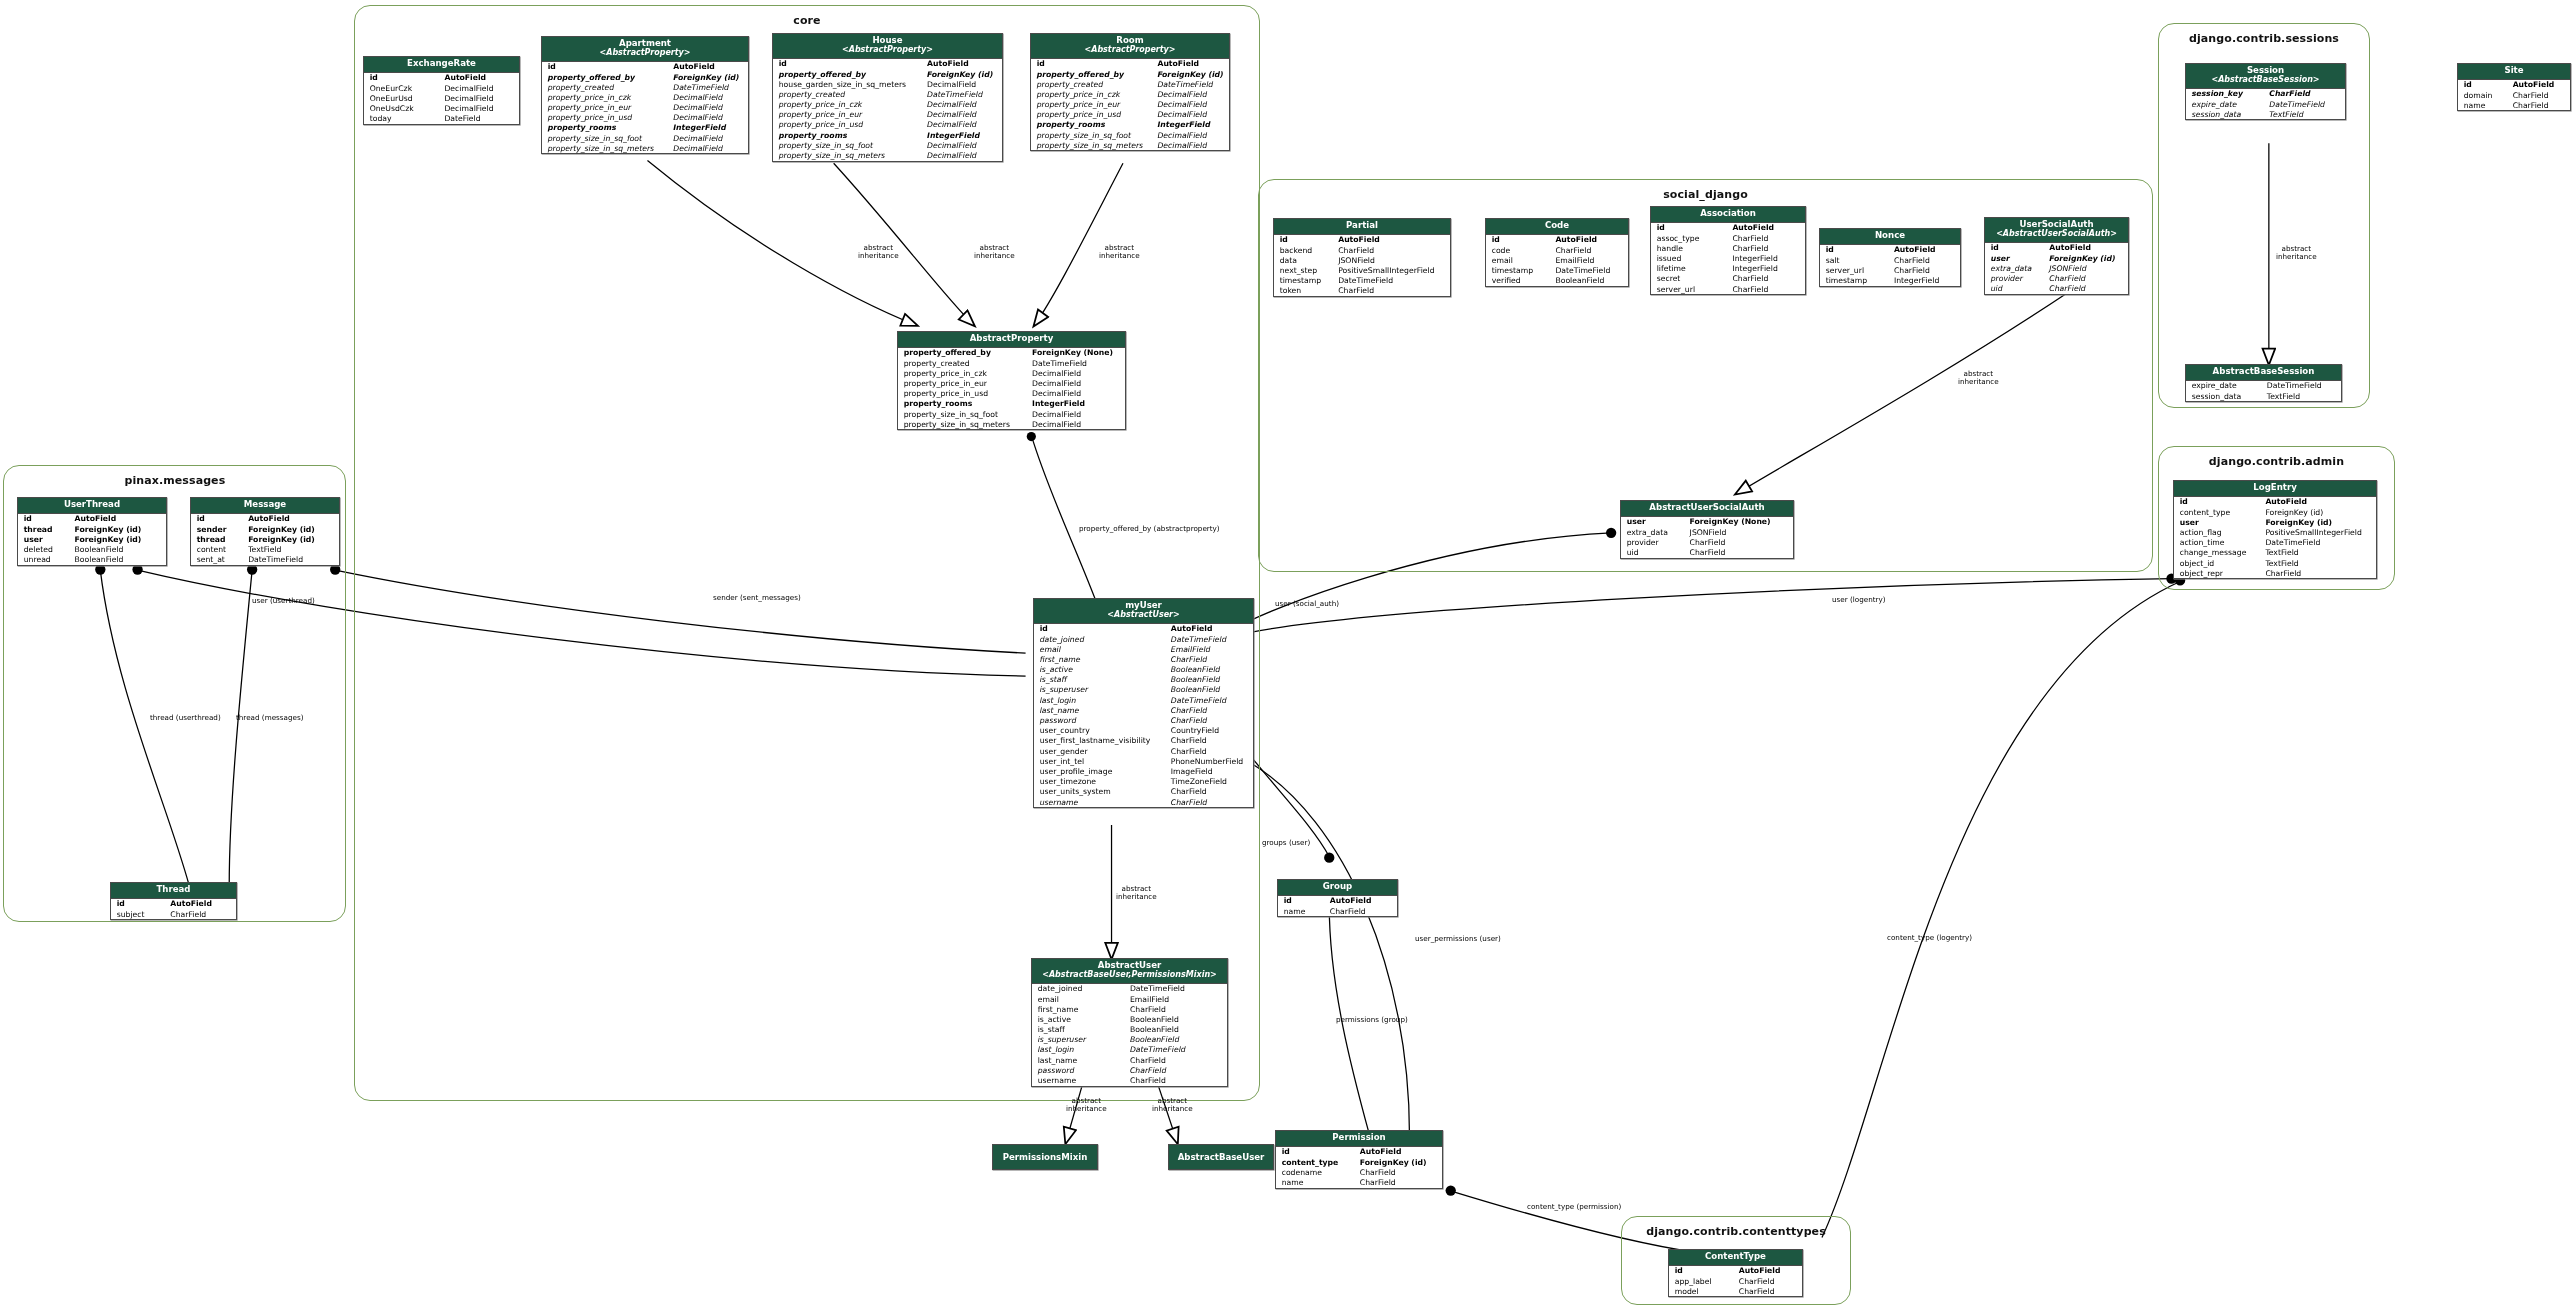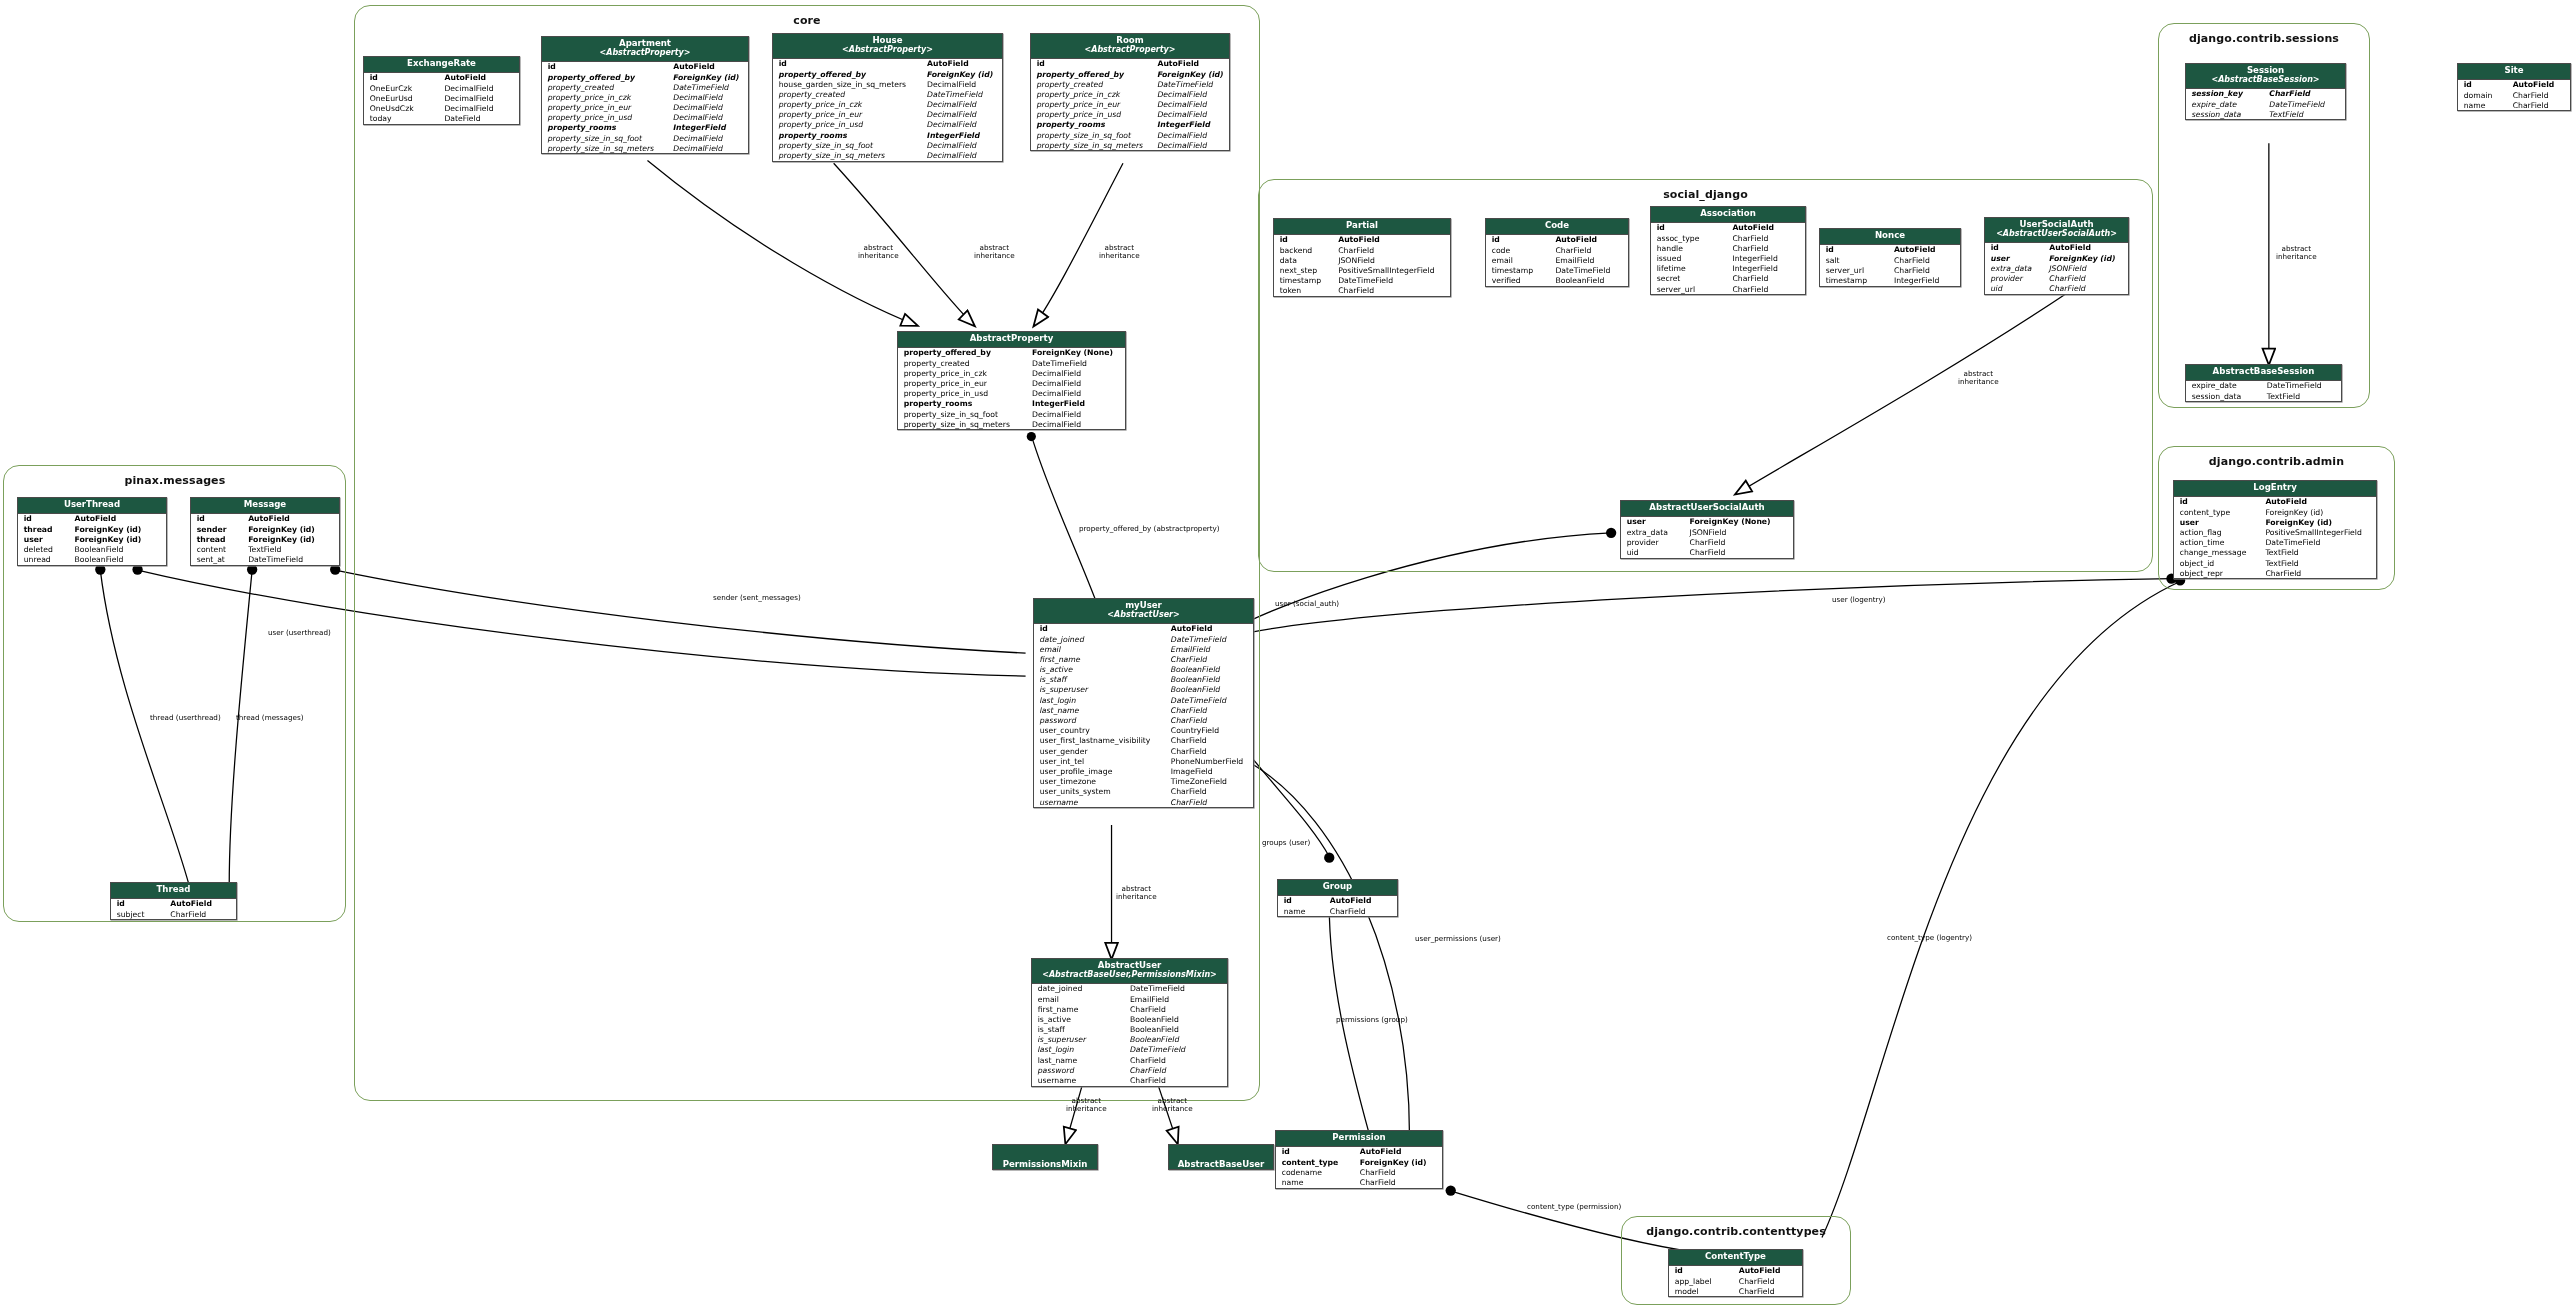--- a/index.html
+++ b/index.html
@@ -25,21 +25,21 @@
   
   .f-pk       {font-weight:bold;color:#000;}
   .f-fk       {font-weight:bold;font-style:italic;color:#000;}
   .f-plain    {font-weight:normal;color:#000;}
   .f-inh      {font-style:italic;color:#000;}
   .f-null     {font-weight:normal;color:#999;}
   .f-inhnull  {font-style:italic;color:#999;}
 
   
   .plainbox{position:absolute;background:#1d5741;color:#fff;border:1.1px solid #4a4a4a;
-     font-size:8.6px;font-weight:bold;text-align:center;display:flex;align-items:flex-end;
+     font-size:8.6px;font-weight:bold;text-align:center;display:flex;align-items:center;
      justify-content:center;box-shadow:0.6px 0.6px 0 #888;}
 
   
   .elabel{position:absolute;font-size:7.2px;color:#000;white-space:nowrap;}
   .ilabel{position:absolute;font-size:7.2px;color:#000;white-space:nowrap;text-align:center;line-height:1.15;}
 </style>
 </head>
 <body>
 
 <div id="canvas">
@@ -918,21 +918,21 @@
       <tr>
             <td class="f-plain">model</td>
             <td class="t f-plain">CharField</td>
           </tr>
     </tbody>
       </table>
   </div>
 
   <div class="elabel" style="left:1079px;top:524px;">property_offered_by (abstractproperty)</div>
   <div class="elabel" style="left:713px;top:593px;">sender (sent_messages)</div>
-  <div class="elabel" style="left:268px;top:596px;margin-top:32px;">user (userthread)</div>
+  <div class="elabel" style="left:252px;top:596px;">user (userthread)</div>
   <div class="elabel" style="left:150px;top:713px;">thread (userthread)</div>
   <div class="elabel" style="left:236px;top:713px;">thread (messages)</div>
   <div class="elabel" style="left:1275px;top:599px;">user (social_auth)</div>
   <div class="elabel" style="left:1832px;top:595px;">user (logentry)</div>
   <div class="elabel" style="left:1262px;top:838px;">groups (user)</div>
   <div class="elabel" style="left:1415px;top:934px;">user_permissions (user)</div>
   <div class="elabel" style="left:1336px;top:1015px;">permissions (group)</div>
   <div class="elabel" style="left:1887px;top:933px;">content_type (logentry)</div>
   <div class="elabel" style="left:1527px;top:1202px;">content_type (permission)</div>
 

